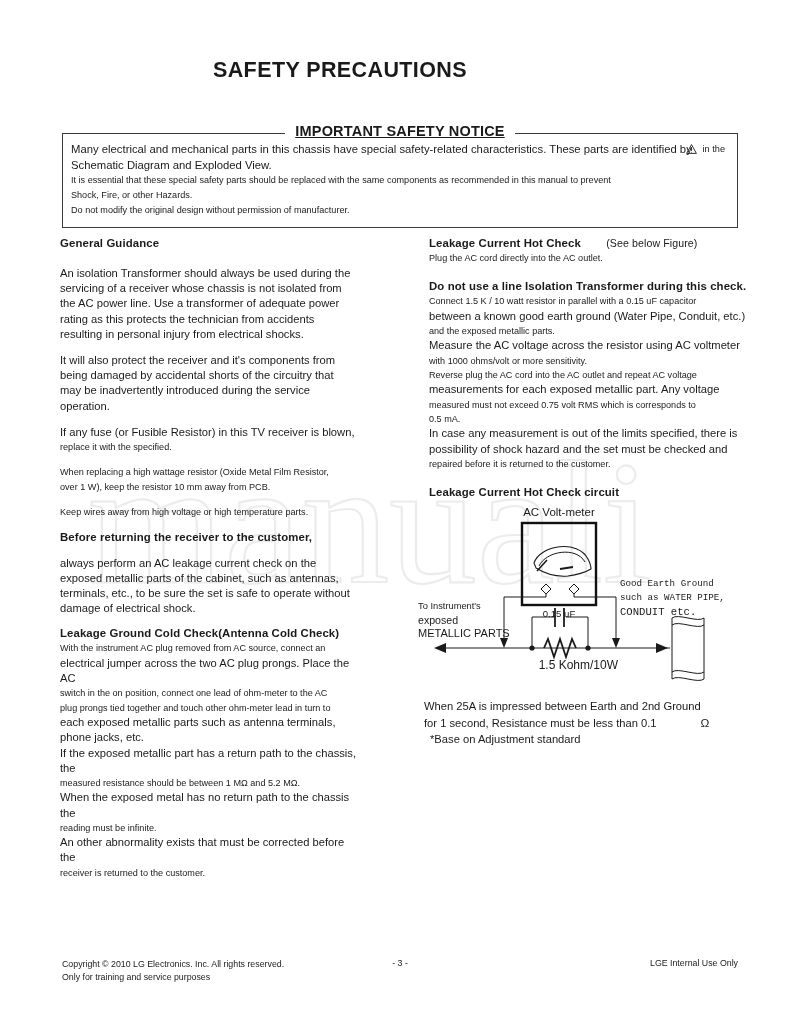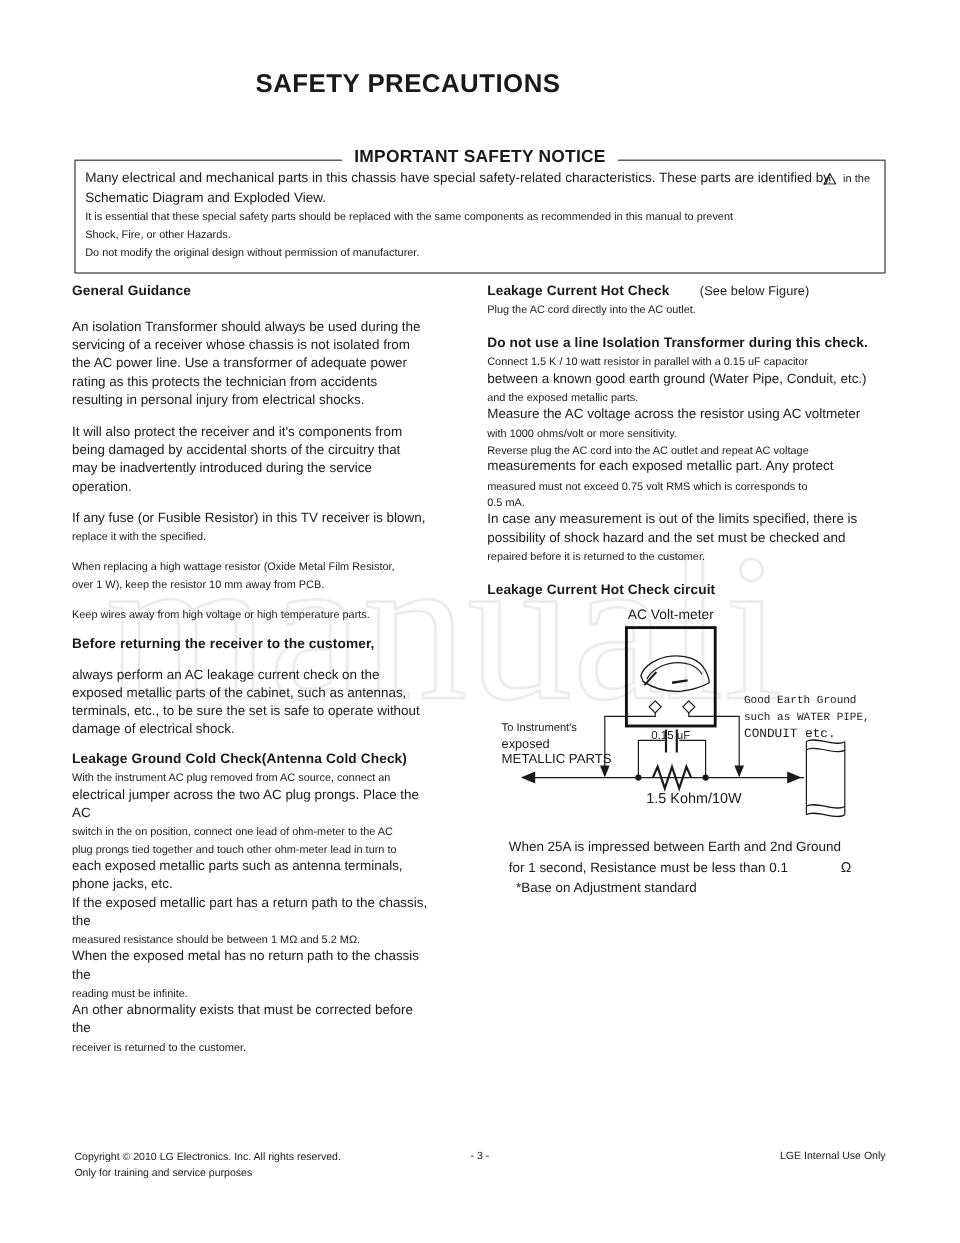--- a/index.html
+++ b/index.html
@@ -62,20 +62,21 @@
     border: 1px solid #3a3a3a;
     box-sizing: border-box;
   }
   .notice-legend {
     position: absolute;
     left: 0;
     top: -11px;
     width: 676px;
     text-align: center;
     z-index: 4;
+    text-decoration: underline;
   }
   .notice-legend span {
     background: #ffffff;
     padding: 0 10px;
     font-size: 14.5px;
     font-weight: bold;
     letter-spacing: 0.2px;
   }
   .notice-body {
     position: absolute;
@@ -102,21 +103,21 @@
   
   .col-left {
     position: absolute;
     left: 60px;
     top: 237px;
     width: 296px;
     z-index: 2;
   }
   .col-right {
     position: absolute;
-    left: 406px;
+    left: 429px;
     top: 237px;
     width: 320px;
     z-index: 2;
   }
 
   .h-sec {
     font-size: 11.4px;
     font-weight: bold;
     margin: 0 0 2px 0;
     letter-spacing: 0.1px;
@@ -284,21 +285,21 @@
     <p class="p-sm">Plug the AC cord directly into the AC outlet.</p>
 
     <div class="gap-lg"></div>
     <div class="h-sec">Do not use a line Isolation Transformer during this check.</div>
     <p class="p-sm">Connect 1.5 K / 10 watt resistor in parallel with a 0.15 uF capacitor</p>
     <p class="p-lg">between a known good earth ground (Water Pipe, Conduit, etc.)</p>
     <p class="p-sm">and the exposed metallic parts.</p>
     <p class="p-lg">Measure the AC voltage across the resistor using AC voltmeter</p>
     <p class="p-sm">with 1000 ohms/volt or more sensitivity.</p>
     <p class="p-sm">Reverse plug the AC cord into the AC outlet and repeat AC voltage</p>
-    <p class="p-lg">measurements for each exposed metallic part. Any protect</p>
+    <p class="p-lg">measurements for each exposed metallic part. Any voltage</p>
     <p class="p-sm">measured must not exceed 0.75 volt RMS which is corresponds to</p>
     <p class="p-sm">0.5 mA.</p>
     <p class="p-lg">In case any measurement is out of the limits specified, there is possibility of shock hazard and the set must be checked and</p>
     <p class="p-sm">repaired before it is returned to the customer.</p>
 
     <div class="gap-lg"></div>
     <div class="h-sec">Leakage Current Hot Check circuit</div>
   </div>
 
   <div class="circuit">

